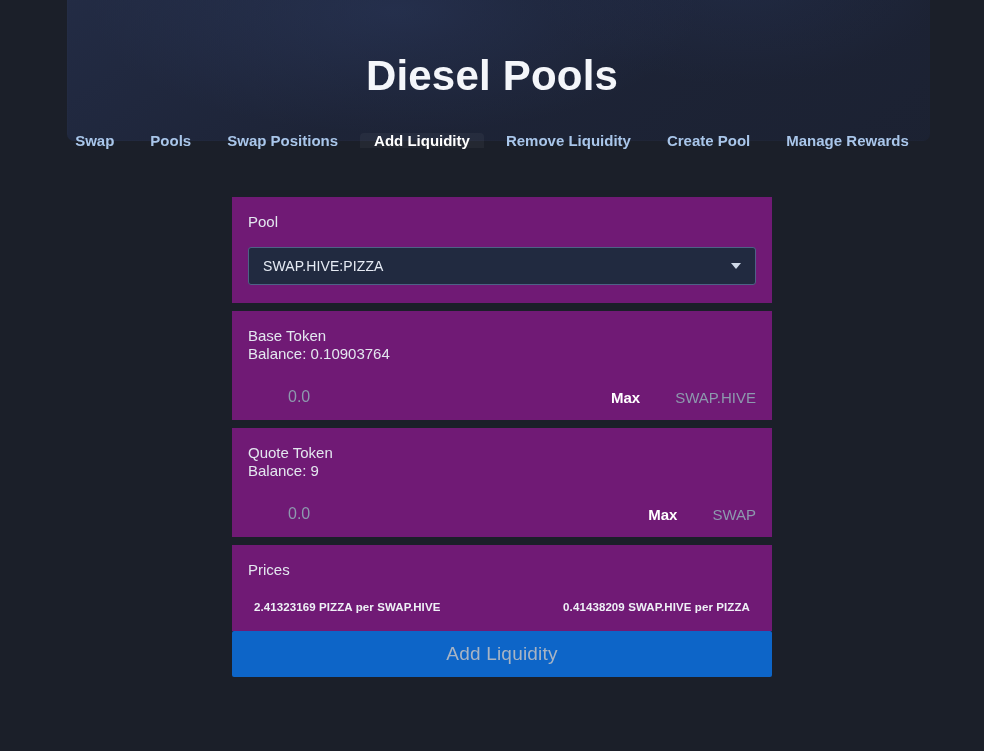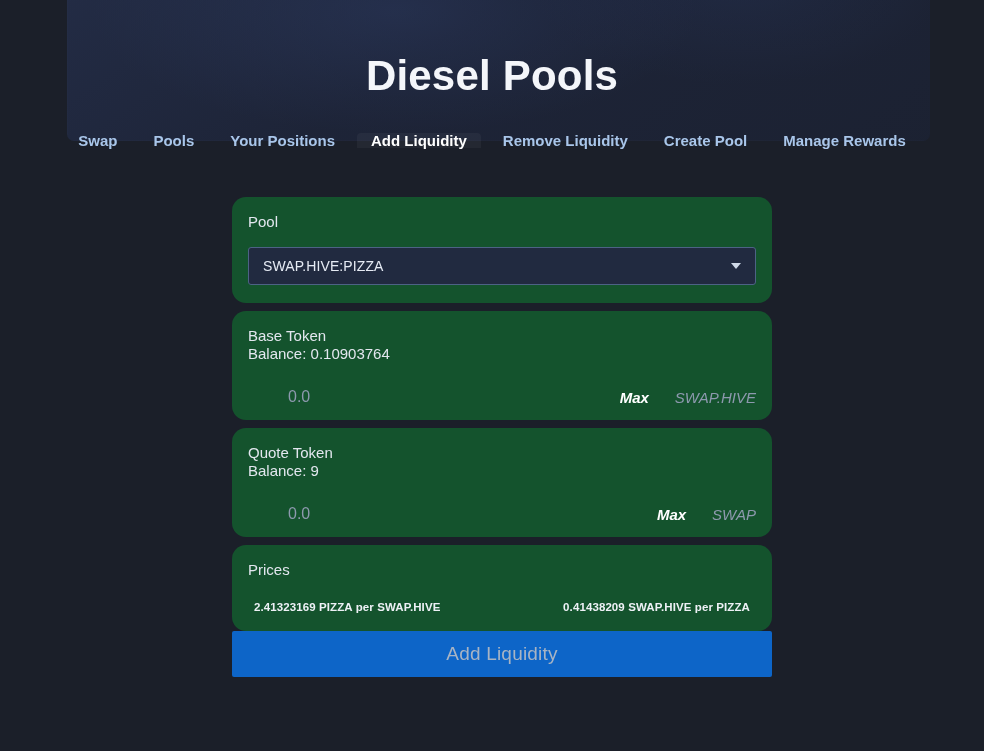--- a/index.html
+++ b/index.html
@@ -88,24 +88,23 @@
 
   
   .form-wrap {
     position: absolute;
     left: 232px;
     top: 197px;
     width: 540px;
   }
 
   .card {
-    background: #14532d;
+    background: #701a75;
     padding: 16px 16px 14px 16px;
     margin-bottom: 8px;
-    border-radius: 14px;
   }
   .card.pool     { padding-bottom: 18px; }
   .card.prices   { padding-bottom: 18px; margin-bottom: 0; }
 
   .card-label {
     font-size: 15px;
     color: #e3e7ef;
     line-height: 18px;
   }
 
@@ -165,22 +164,21 @@
     font-size: 16px;
     color: #e6ebf4;
     width: 240px;
     padding: 0;
   }
   .amount-input::placeholder { color: #8d99ae; opacity: 1; }
 
   .token-right {
     display: flex;
     align-items: center;
-    gap: 26px;
-    font-style: italic;
+    gap: 35px;
   }
   .max-btn {
     font-size: 15px;
     font-weight: 700;
     color: #ffffff;
     cursor: pointer;
     line-height: 1;
   }
   .token-symbol {
     font-size: 15px;
@@ -222,21 +220,21 @@
 </head>
 <body>
 
 <div class="header-banner"></div>
 
 <h1 class="page-title">Diesel Pools</h1>
 
 <nav class="nav">
   <div class="nav-item">Swap</div>
   <div class="nav-item">Pools</div>
-  <div class="nav-item">Your Positions</div>
+  <div class="nav-item">Swap Positions</div>
   <div class="nav-item active">Add Liquidity</div>
   <div class="nav-item">Remove Liquidity</div>
   <div class="nav-item">Create Pool</div>
   <div class="nav-item">Manage Rewards</div>
 </nav>
 
 <div class="form-wrap">
 
   <section class="card pool">
     <div class="card-label">Pool</div>

